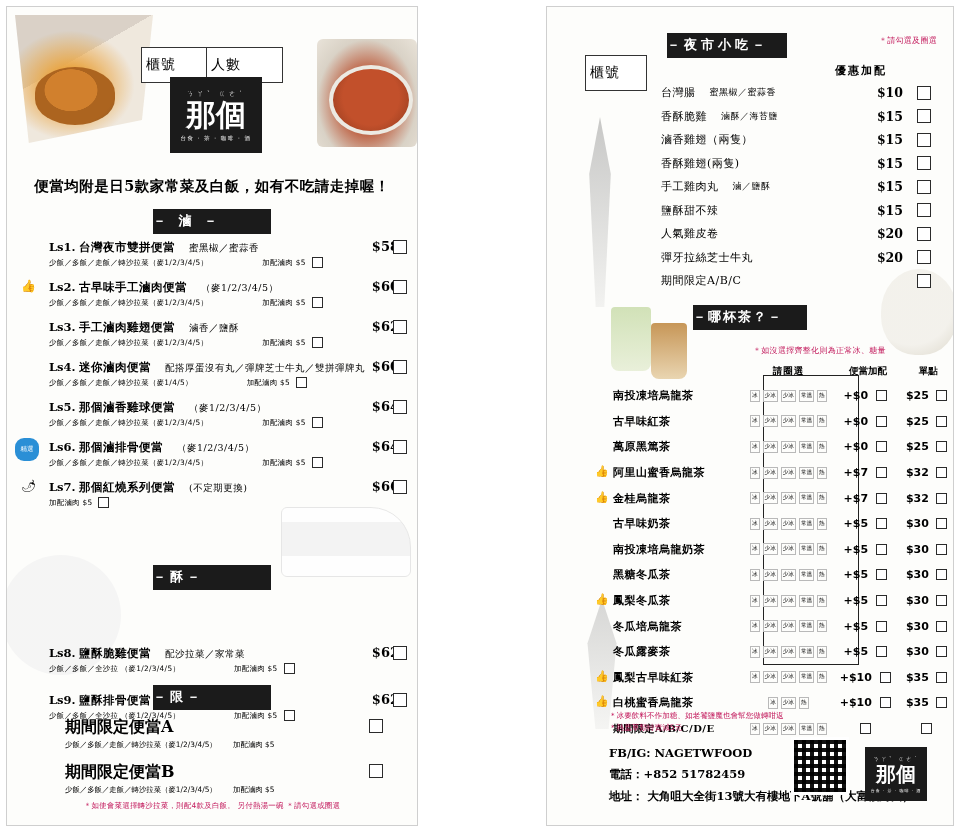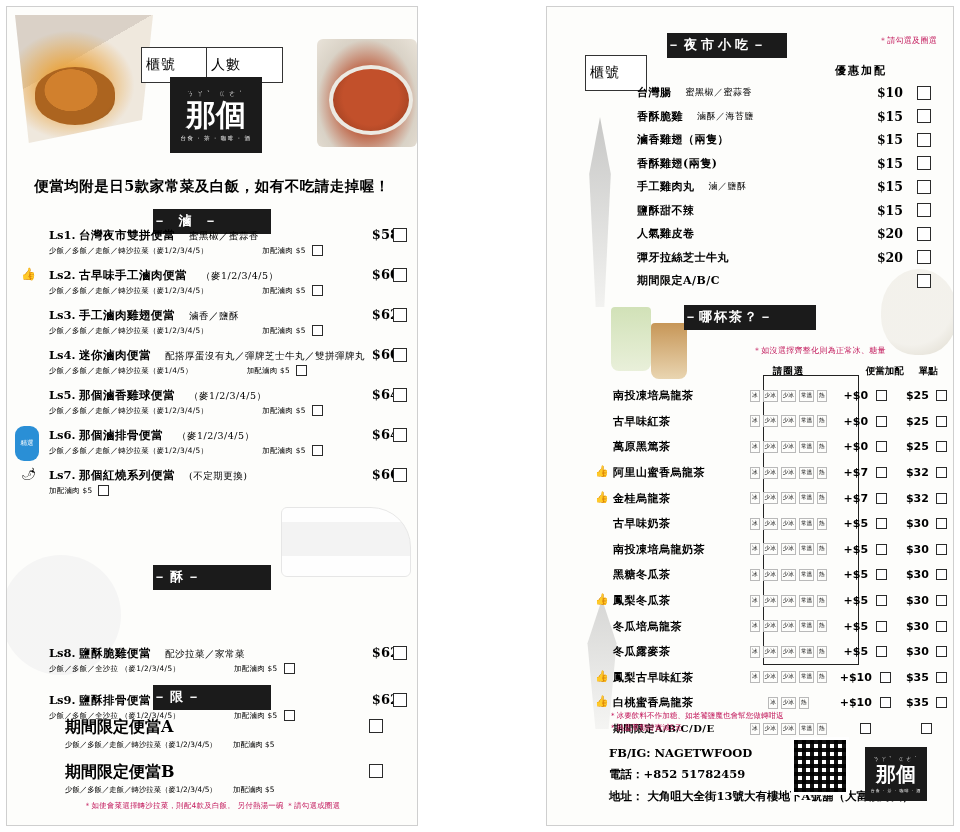--- a/index.html
+++ b/index.html
@@ -95,21 +95,21 @@
     display: flex; align-items: center; gap: 6px;
   }
   .item-line2 .addon { margin-left: 48px; }
   .badge-thumb, .badge-chili, .badge-hot {
     position: absolute; left: 14px; top: 0px; font-size: 12px;
   }
   .badge-hot {
     left: 8px; top: -1px;
     background: #2a8fd6; color: #fff;
     border-radius: 9px; font-size: 6.5px;
-    padding: 14px 3px; line-height: 1.1; text-align: center;
+    padding: 8px 3px; line-height: 1.1; text-align: center;
     width: 24px;
   }
   .footnote {
     position: absolute; bottom: 14px; left: 0; width: 100%;
     text-align: center; color: #c2185b; font-size: 7.5px; letter-spacing: 0.2px;
   }
   .limited-row {
     position: relative; padding-left: 58px; margin-bottom: 12px;
   }
   .limited-row .t { font-size: 16px; font-weight: bold; font-family:"DejaVu Serif", serif; }
@@ -162,39 +162,39 @@
   .addon-title {
     position: absolute; top: 56px; right: 66px;
     font-size: 11px; font-weight: bold; letter-spacing: 2px; font-family:"DejaVu Serif", serif;
   }
   .snack-list { position: absolute; top: 74px; left: 0; width: 100%; }
   .snack-row {
     display: flex; align-items: center;
     font-size: 11px; font-family:"DejaVu Serif", serif;
     padding: 0 22px 0 90px; height: 23.5px;
   }
-  .snack-name { font-weight: bold; letter-spacing: 0.5px; }
+  .snack-name { font-weight: normal; letter-spacing: 0.5px; margin-left: 24px; }
   .snack-sub { margin-left: 14px; font-size: 9px; letter-spacing: 0.5px; font-weight: normal; }
   .snack-price { margin-left: auto; font-weight: bold; font-size: 12.5px; width: 48px; text-align: right; }
   .snack-cb { margin-left: 14px; }
 
   .tea-title {
     position: absolute; top: 298px; left: 0; width: 100%;
     display: flex; justify-content: center;
   }
-  .tea-title .band { width: 132px; letter-spacing: 2px; }
+  .tea-title .band { width: 114px; letter-spacing: 2px; }
   .tea-note { top: 338px; left: 206px; }
 
   .tea-head {
     position: absolute; top: 358px; left: 0; width: 100%;
     display: flex; font-size: 9.5px; font-weight: bold; font-family:"DejaVu Serif", serif;
   }
   .tea-head .c1 { width: 216px; }
   .tea-head .c2 { width: 96px; text-align: center; letter-spacing: 1px; }
-  .tea-head .c3 { width: 78px; text-align: right; }
+  .tea-head .c3 { width: 78px; text-align: center; }
   .tea-head .c4 { width: 54px; text-align: center; }
 
   .tea-table { position: absolute; top: 376px; left: 0; width: 100%; }
   .tea-row { display: flex; align-items: center; height: 25.6px; }
   .tea-name {
     width: 216px; padding-left: 66px;
     font-size: 11px; font-weight: bold; font-family:"DejaVu Serif", serif;
     position: relative; letter-spacing: .5px;
   }
   .tea-name .mark { position: absolute; left: 48px; top: 0px; font-size: 11px; }
@@ -277,21 +277,21 @@
     <div class="big">那個</div>
     <div class="small">台食 · 茶 · 咖啡 · 酒</div>
   </div>
 
   <div class="tagline">便當均附是日5款家常菜及白飯，如有不吃請走掉喔！</div>
 
   <div class="band-wrap" style="position:absolute; top:202px; left:0; width:100%;">
     <div class="band">－ 滷 －</div>
   </div>
 
-  <div class="items" style="top:220px;">
+  <div class="items" style="top:232px;">
 
     <div class="item-row">
       <div class="item-line1">
         <span class="item-code">Ls1.</span>
         <span class="item-name">台灣夜市雙拼便當</span>
         <span class="item-variant">蜜黑椒／蜜蒜香</span>
         <span class="item-price">$58</span>
       </div>
       <div class="item-line2">
         <span>少飯／多飯／走飯／轉沙拉菜（麥1/2/3/4/5）</span>

